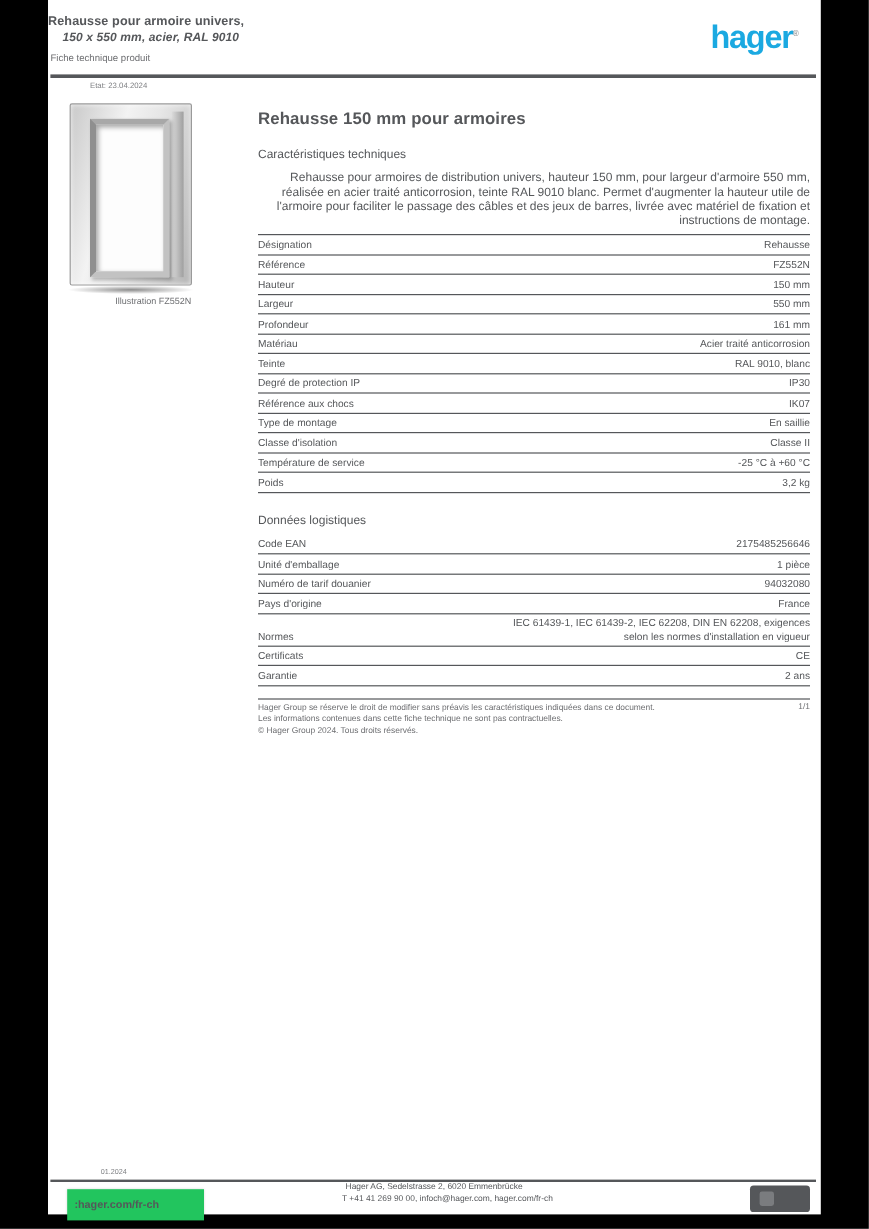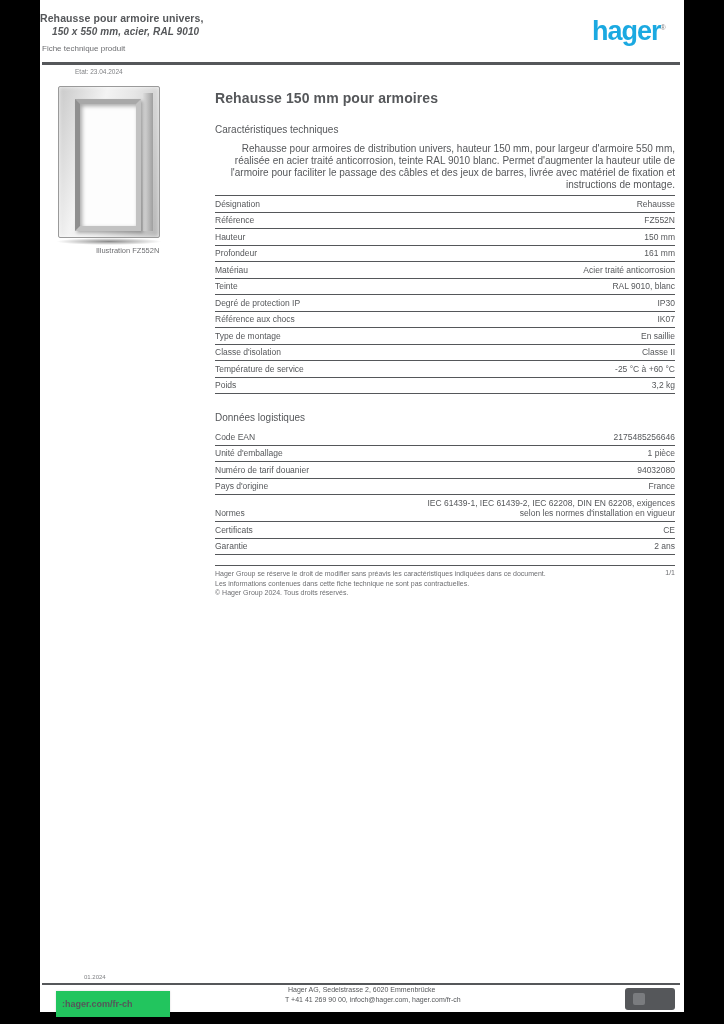--- a/index.html
+++ b/index.html
@@ -96,20 +96,24 @@
         </div>
         <div class="spec-row">
           <span class="spec-label">Référence</span>
           <span class="spec-value">FZ552N</span>
         </div>
         <div class="spec-row">
           <span class="spec-label">Hauteur</span>
           <span class="spec-value">150 mm</span>
         </div>
         <div class="spec-row">
+          <span class="spec-label">Largeur</span>
+          <span class="spec-value">550 mm</span>
+        </div>
+        <div class="spec-row">
           <span class="spec-label">Profondeur</span>
           <span class="spec-value">161 mm</span>
         </div>
         <div class="spec-row">
           <span class="spec-label">Matériau</span>
           <span class="spec-value">Acier traité anticorrosion</span>
         </div>
         <div class="spec-row">
           <span class="spec-label">Teinte</span>
           <span class="spec-value">RAL 9010, blanc</span>

